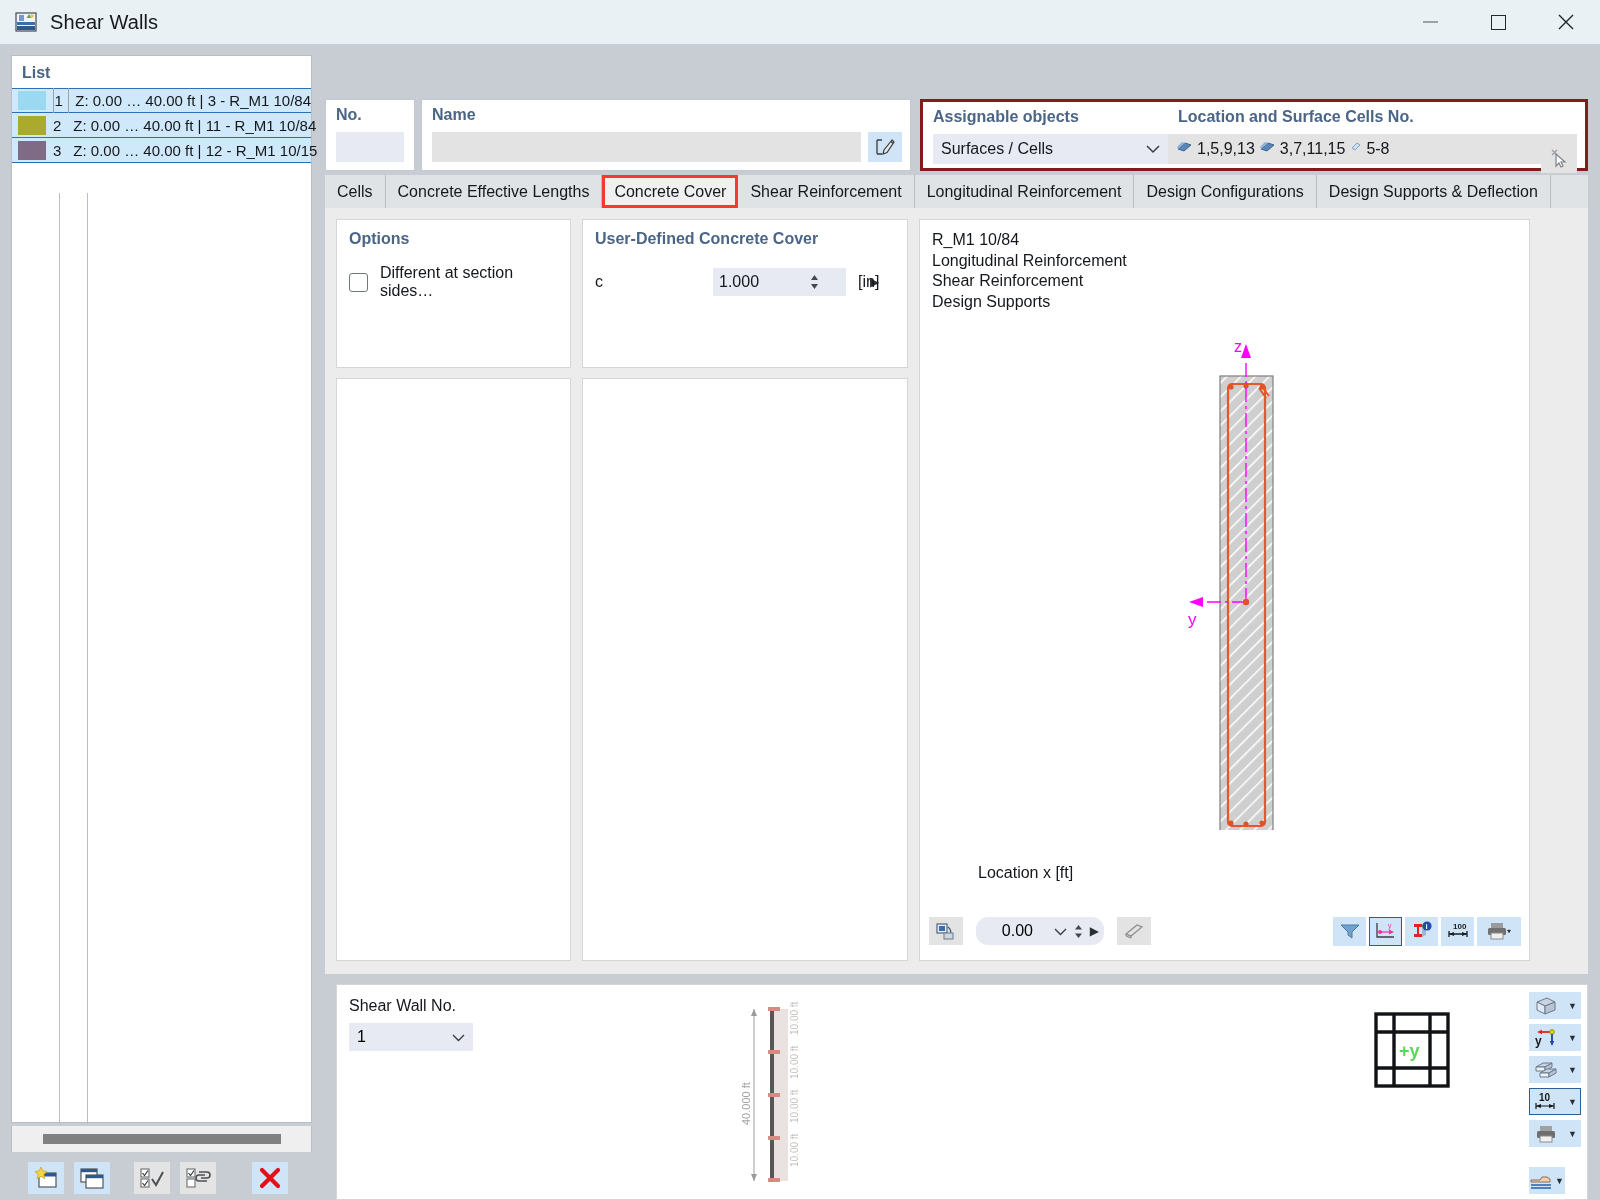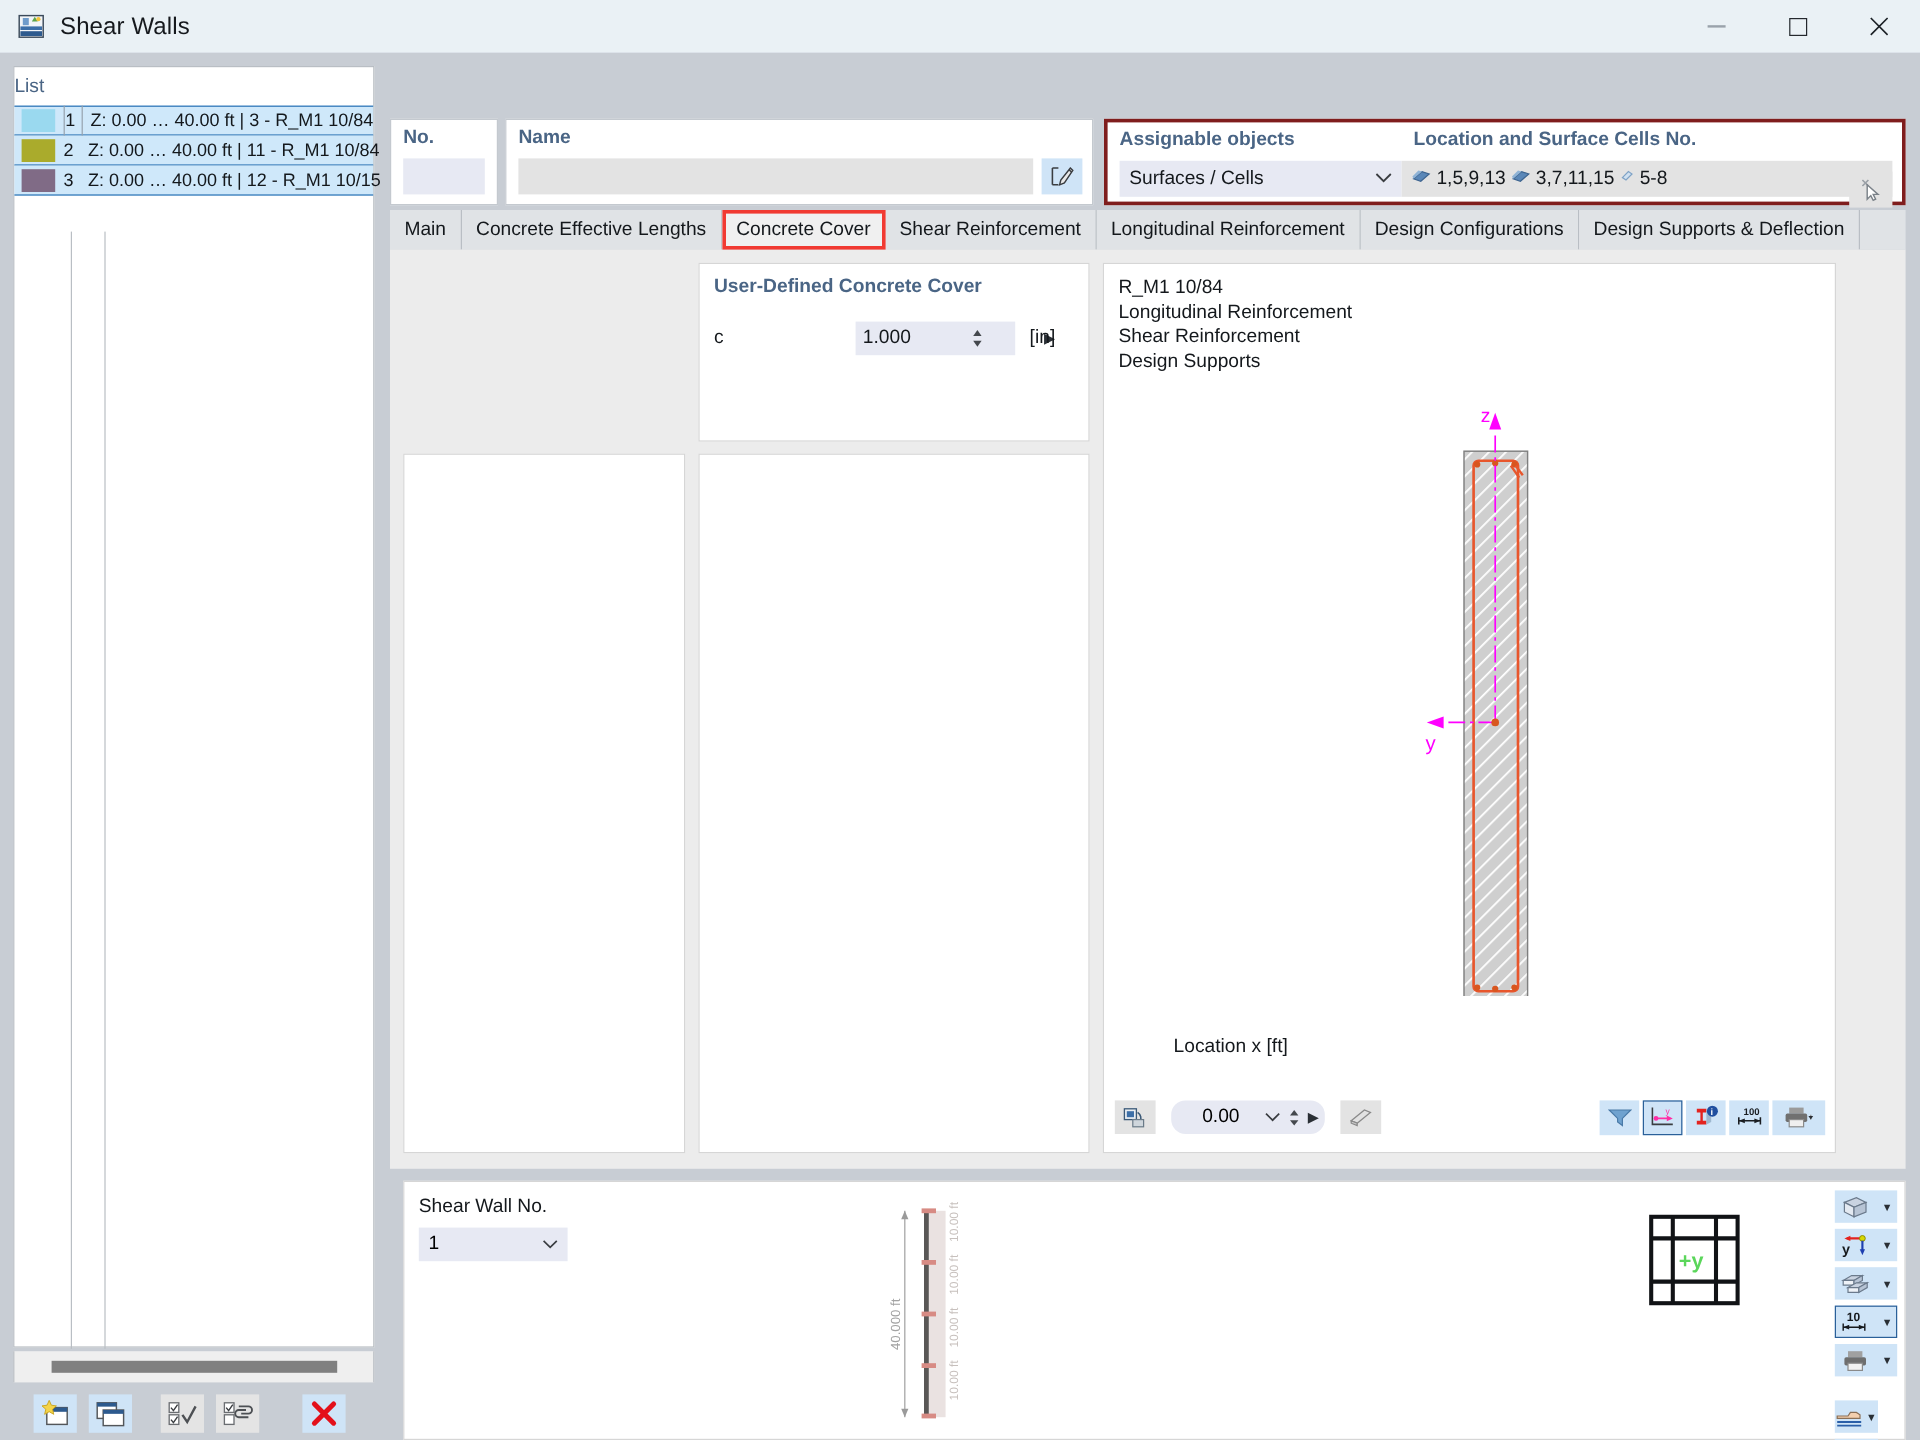--- a/index.html
+++ b/index.html
@@ -43,22 +43,22 @@
     position: absolute; left: 0; top: 44px; width: 1600px; height: 1156px;
     background: #c8cdd4;
   }
 
   
   .list-panel {
     position: absolute; left: 11px; top: 11px; width: 301px; height: 1068px;
     background: #ffffff; border: 1px solid #b9bec4;
   }
   .list-header {
-    font-size: 16px; font-weight: normal; color: #4a6585;
-    padding: 8px 0 6px 0;
+    font-size: 16px; font-weight: bold; color: #4a6585;
+    padding: 8px 0 6px 10px;
   }
   .list-rows { position: relative; }
   .list-row {
     display: flex; align-items: center; height: 25px;
     background: #cfe8fa; border-bottom: 1.5px solid #2a72b5;
     font-size: 15px; color: #14181c;
   }
   .list-row:first-child { border-top: 1.5px solid #2a72b5; }
   .swatch { width: 28px; height: 19px; margin-left: 6px; flex: 0 0 auto; }
   .row-sep { width: 1px; height: 25px; background: #96a2ae; margin-left: 7px; }
@@ -429,31 +429,38 @@
       </div>
       <div class="pick-btn">
         <svg width="22" height="20" viewBox="0 0 22 20">
           <path d="M4 2 L9 7 M9 2 L4 7" stroke="#9aa0a7" stroke-width="1.4"></path>
           <polygon points="8,6 8,18 11,15 13,19 15,18 13,14 17,14" fill="#fff" stroke="#7b8289" stroke-width="1.2"></polygon>
         </svg>
       </div>
     </div>
 
     <div class="tabbar">
-      <div class="tab">Main</div>
+      <div class="tab">Cells</div>
       <div class="tab">Concrete Effective Lengths</div>
       <div class="tab active">Concrete Cover</div>
       <div class="tab">Shear Reinforcement</div>
       <div class="tab">Longitudinal Reinforcement</div>
       <div class="tab">Design Configurations</div>
       <div class="tab">Design Supports &amp; Deflection</div>
     </div>
 
     <div class="content">
 
+      <div class="card opt-card">
+        <div class="card-title">Options</div>
+        <div class="chk-row">
+          <div class="chkbox"></div>
+          <div class="chk-label">Different at section sides…</div>
+        </div>
+      </div>
 
       <div class="card ucc-card">
         <div class="card-title">User-Defined Concrete Cover</div>
         <div class="cover-row">
           <div class="cover-sym">c</div>
           <div class="spin">
             <span class="spin-val">1.000</span>
             <span class="spin-arrows">
               <svg width="9" height="16" viewBox="0 0 9 16">
                 <polygon points="4.5,1 8,6 1,6" fill="#44484d"></polygon>

